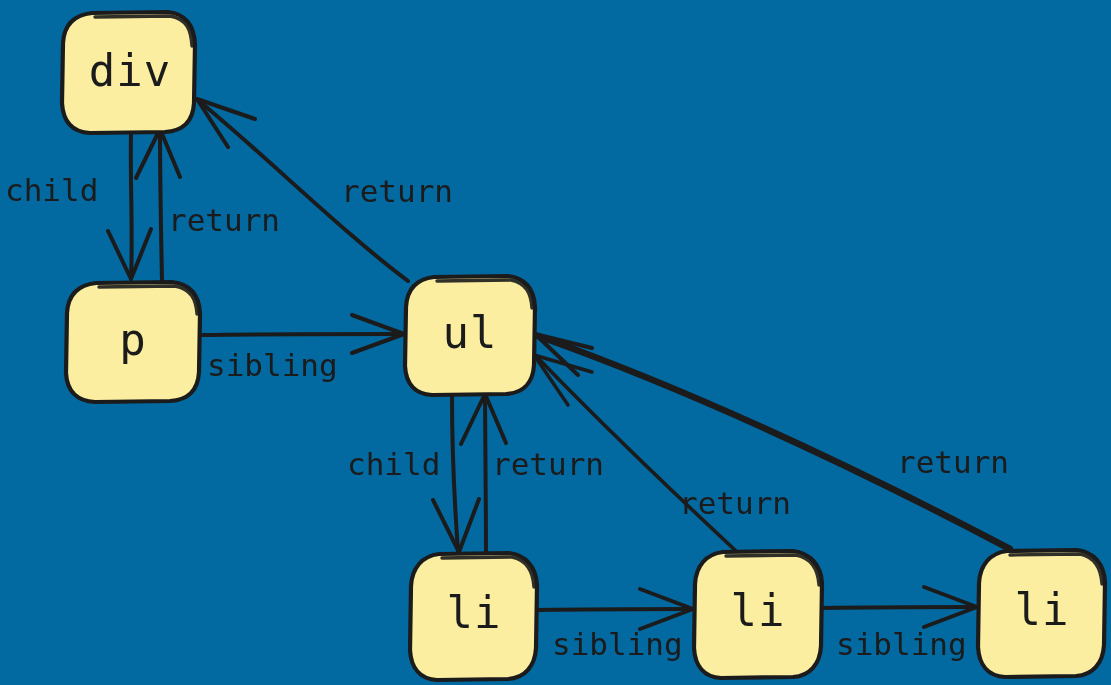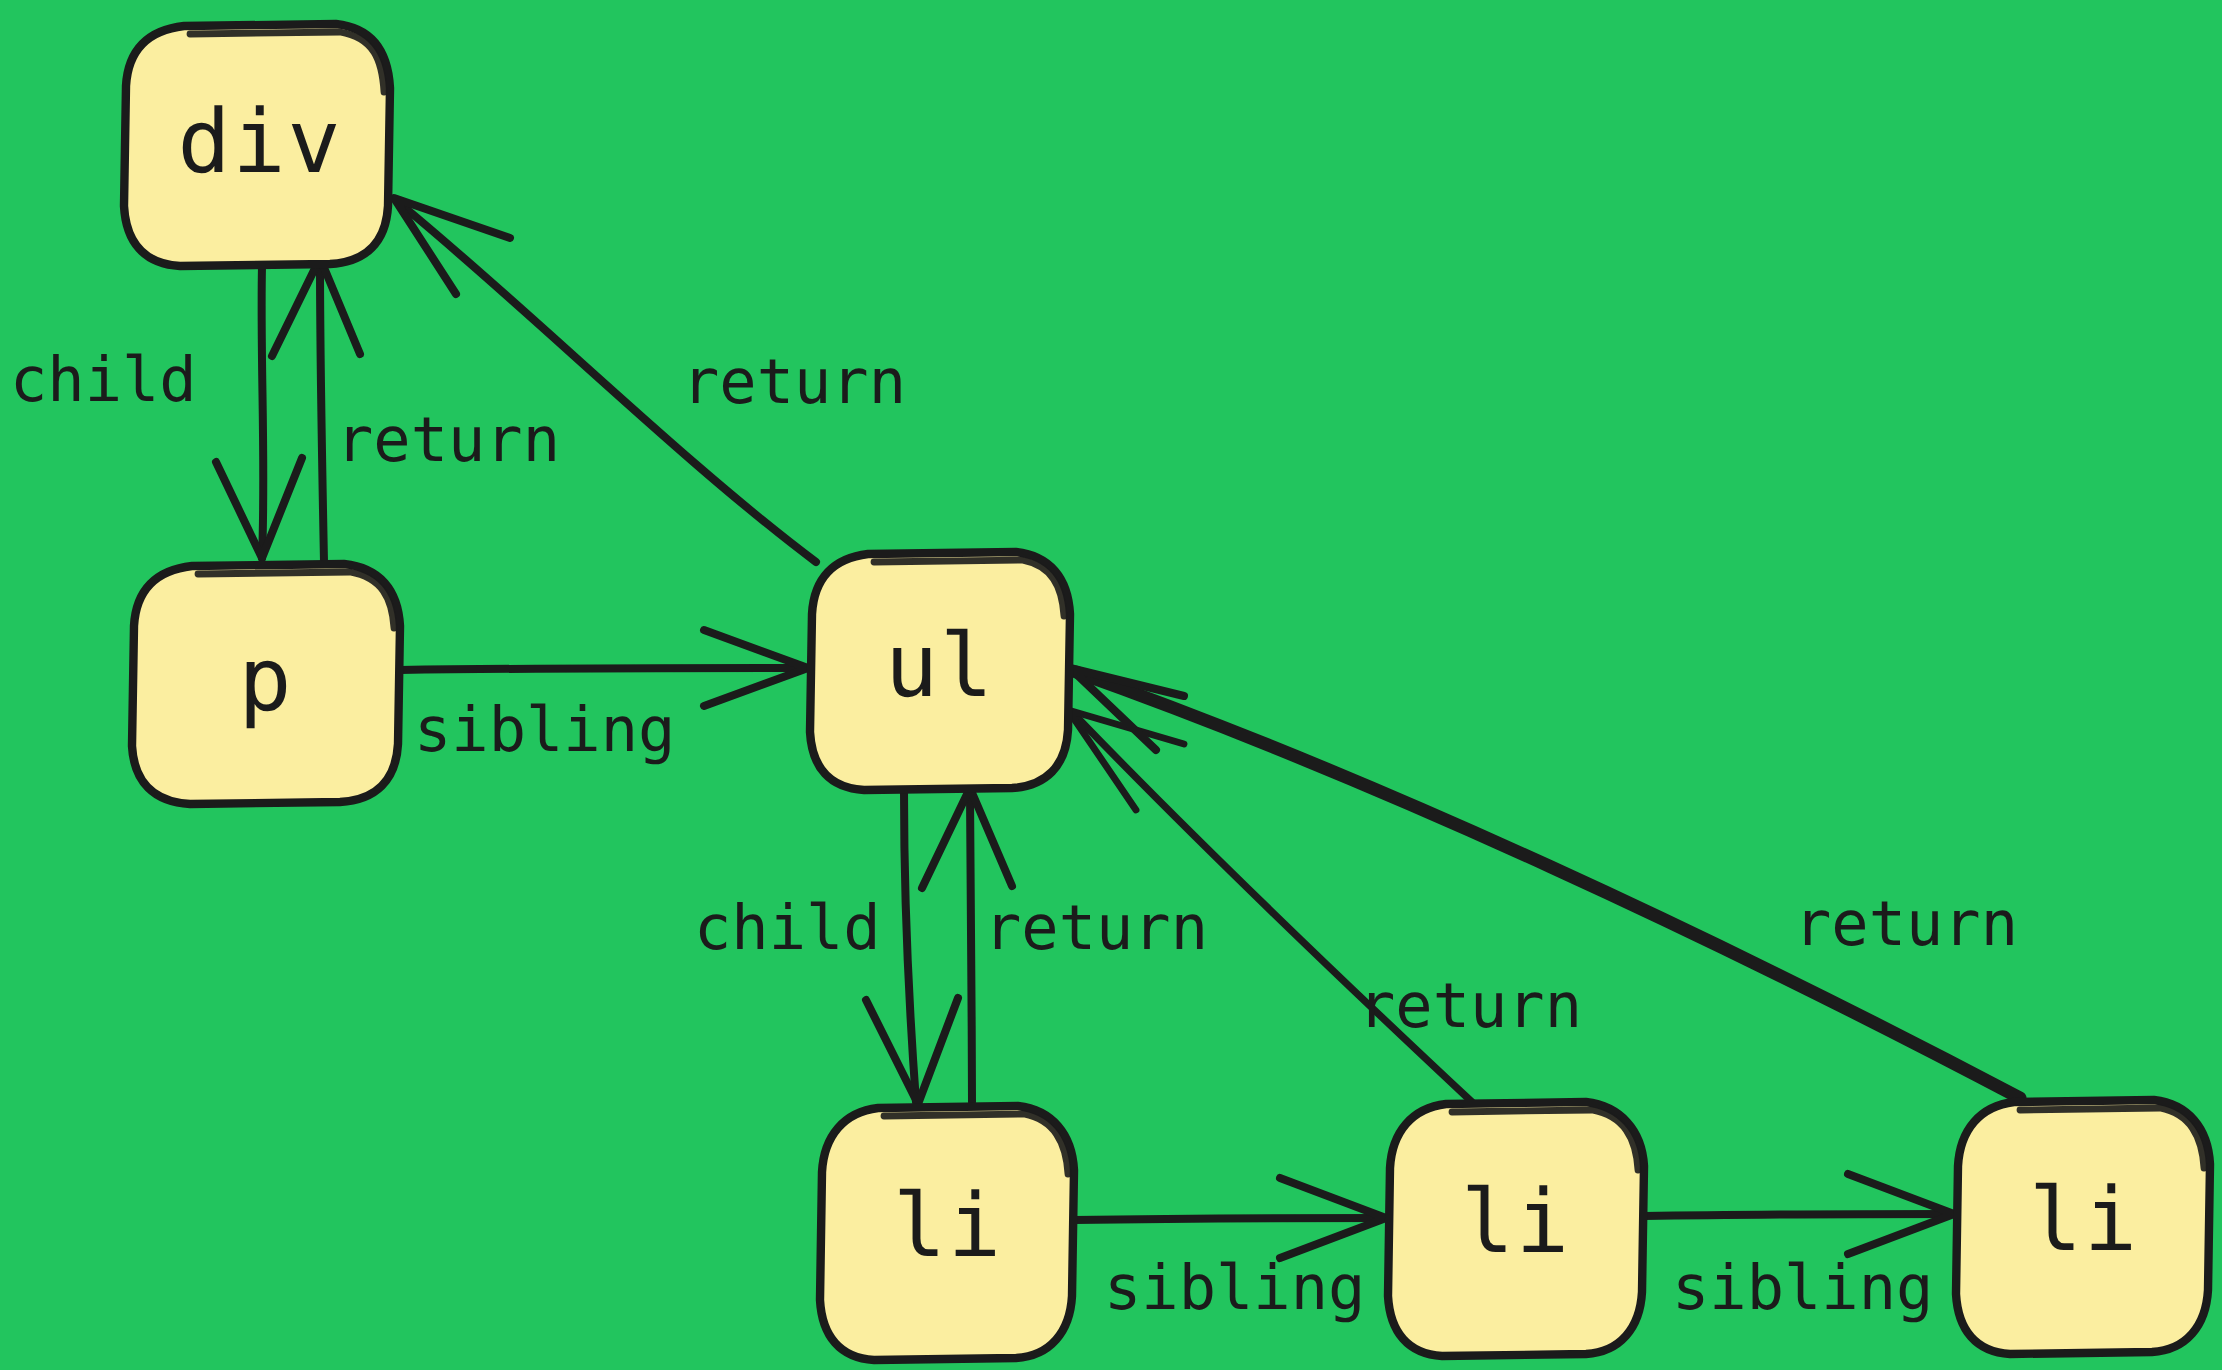--- a/index.html
+++ b/index.html
@@ -4,21 +4,21 @@
 <style>
   html, body {
     margin: 0;
     padding: 0;
     background: #ffffff;
   }
   #canvas-wrap {
     position: relative;
     width: 1111px;
     height: 685px;
-    background: #22c55e;
+    background: #0369a1;
     overflow: hidden;
     font-family: "DejaVu Sans Mono", monospace;
   }
   svg.diagram {
     position: absolute;
     top: 0; left: 0;
     width: 1111px;
     height: 685px;
   }
   .node-shape {

